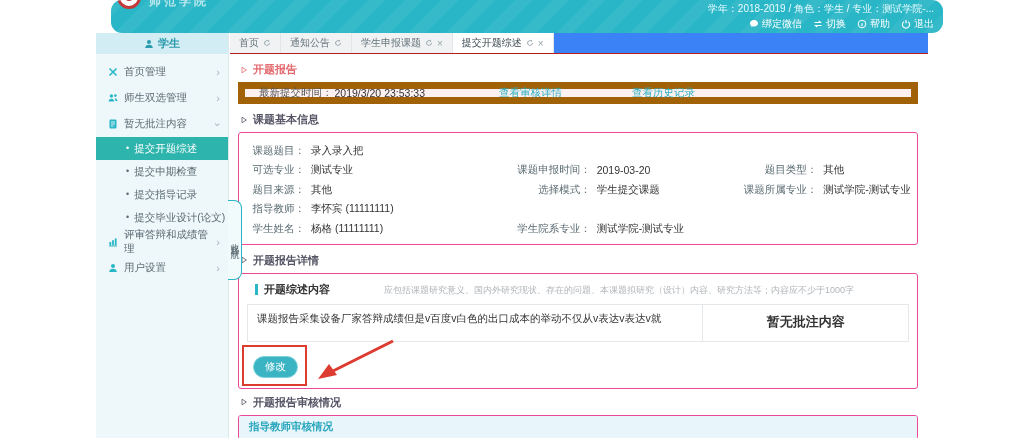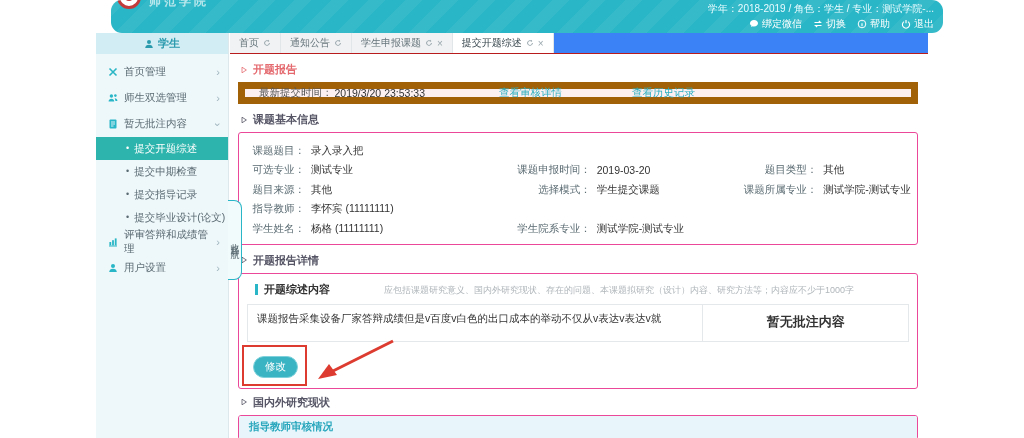--- a/index.html
+++ b/index.html
@@ -340,21 +340,21 @@
             <line x1="82" y1="6" x2="18" y2="38" stroke="#dd3b2f" stroke-width="3"></line>
             <polygon points="7,44 26,40 18,29" fill="#dd3b2f"></polygon>
           </svg>
         </div>
       </div>
 
       <div class="sec-title">
         <svg viewBox="0 0 10 10">
             <path d="M2.5 1.5l5.5 3.5-5.5 3.5z" stroke-width="1"></path>
           </svg>
-        <span>国内外研究现状</span>
+        <span>开题报告审核情况</span>
       </div>
 
       <div class="panel review-panel">
         <div class="teacher-banner">指导教师审核情况</div>
 
       </div>
 
     </div>
   </div>
 </div>

